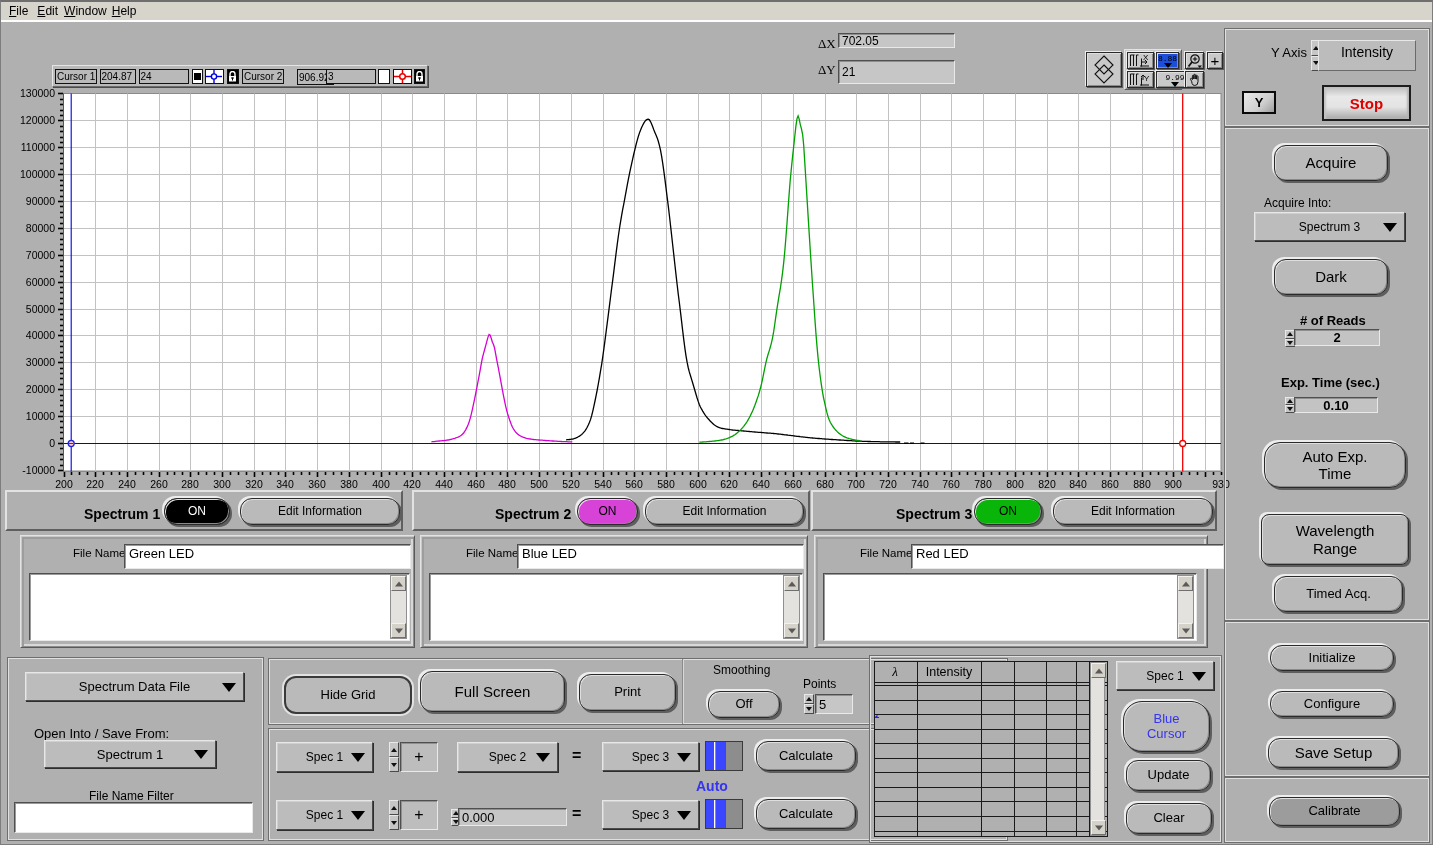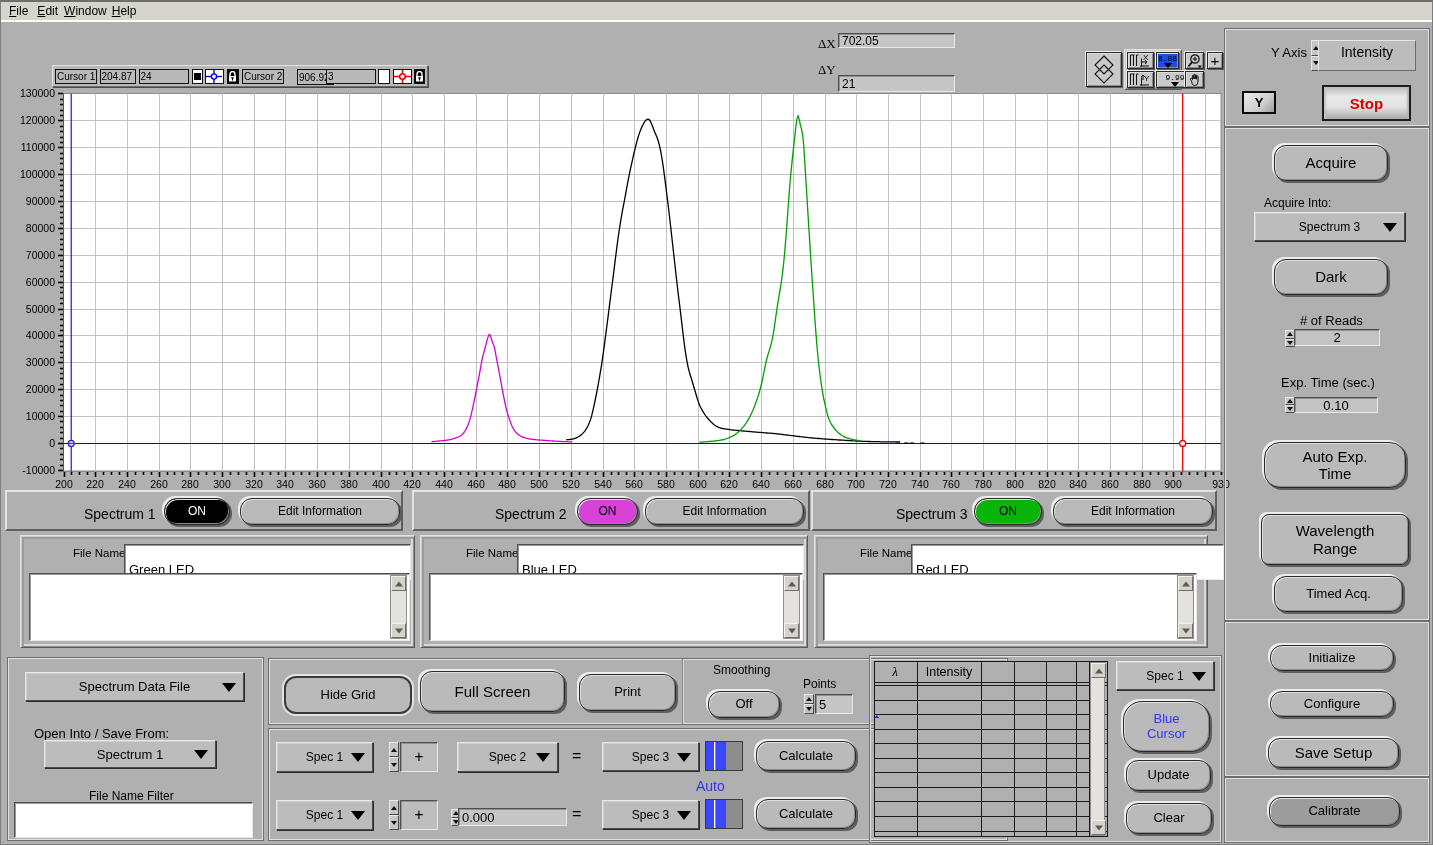--- a/index.html
+++ b/index.html
@@ -9,28 +9,28 @@
 #menubar span{padding:0}
 .btn{position:absolute;background:#bababa;border:1px solid #2a2a2a;border-radius:12px;
  box-shadow:-2px -2px 0 #ededed,2px 2px 0 #5e5e5e,inset 1px 1px 0 #dedede,inset -1px -1px 0 #8a8a8a;
  display:flex;align-items:center;justify-content:center;text-align:center;font-size:13px;line-height:1.15}
 .sqbtn{position:absolute;background:#bababa;border:1px solid #2a2a2a;
  box-shadow:-1px -1px 0 #ededed,1px 1px 0 #5e5e5e,inset 1px 1px 0 #dedede,inset -1px -1px 0 #8a8a8a;
  display:flex;align-items:center;justify-content:center;font-size:12px}
 .ring{position:absolute;background:#bcbcbc;border:1px solid;border-color:#e7e7e7 #4a4a4a #4a4a4a #e7e7e7;
  box-shadow:1px 1px 0 #2d2d2d,inset 1px 1px 0 #cfcfcf;display:flex;align-items:center;justify-content:center;font-size:13px}
 .ring i{position:absolute;right:7px;top:50%;margin-top:-4px;width:0;height:0;border:7px solid transparent;border-top:9px solid #000;border-bottom:0;font-style:normal}
-.inp{position:absolute;background:#fff;border:1px solid;border-color:#4f4f4f #e9e9e9 #e9e9e9 #4f4f4f;box-shadow:inset 1px 1px 0 #9a9a9a;font-size:13px;padding:17px 4px;display:flex;align-items:center}
+.inp{position:absolute;background:#fff;border:1px solid;border-color:#4f4f4f #e9e9e9 #e9e9e9 #4f4f4f;box-shadow:inset 1px 1px 0 #9a9a9a;font-size:13px;padding:1px 4px;display:flex;align-items:center}
 .fld{position:absolute;background:#c0c0c0;border:1px solid;border-color:#4f4f4f #e9e9e9 #e9e9e9 #4f4f4f;box-shadow:inset 1px 1px 0 #8f8f8f;font-size:13px;display:flex;align-items:center;padding:0 3px}
 .lbox{position:absolute;background:#b9b9b9;border:1px solid #101010;display:flex;align-items:center;padding:0 1px;font-size:10px;overflow:hidden;white-space:nowrap}
 .etch{position:absolute;border:2px solid;border-color:#e2e2e2 #5f5f5f #5f5f5f #e2e2e2}
 .sunk{position:absolute;border:1px solid #6e6e6e;box-shadow:inset 1px 1px 0 #e0e0e0,inset -1px -1px 0 #e0e0e0}
 .raised{position:absolute;border:1px solid;border-color:#e3e3e3 #5a5a5a #5a5a5a #e3e3e3;box-shadow:inset 1px 1px 0 #c8c8c8,inset -1px -1px 0 #8c8c8c}
 .lbl{position:absolute;font-size:12px;white-space:nowrap}
-.b{font-weight:normal}
+.b{font-weight:bold}
 .spn{position:absolute;width:10px;display:flex;flex-direction:column}
 .spn u{flex:1;background:#c6c6c6;border:1px solid #555;border-color:#e9e9e9 #4a4a4a #4a4a4a #e9e9e9;position:relative}
 .spn u:after{content:"";position:absolute;left:50%;top:50%;transform:translate(-50%,-50%);border:3px solid transparent}
 .spn u.up:after{border-bottom:4px solid #111;border-top:0}
 .spn u.dn:after{border-top:4px solid #111;border-bottom:0}
 .sb{position:absolute;width:17px;background:#e4e2de;border:1px solid #8f8f8f}
 .sb u{position:absolute;left:0;width:15px;height:15px;background:#d5d2ca;border:1px solid;border-color:#f4f2ee #6f6f6f #6f6f6f #f4f2ee;display:block}
 .sb u:after{content:"";position:absolute;left:50%;top:50%;transform:translate(-50%,-50%);border:4px solid transparent}
 .sb u.up{top:0}.sb u.dn{bottom:0}
 .sb u.up:after{border-bottom:5px solid #5a5a5a;border-top:0}
@@ -82,21 +82,21 @@
       <path d="M2 5 v-2 a2.5 2.5 0 0 1 5 0 v2" fill="none" stroke="#fff" stroke-width="1.4"></path>
       <rect x="1" y="5" width="7" height="5.5" fill="#fff"></rect>
       <rect x="4" y="6.5" width="1" height="3" fill="#000"></rect>
       <rect x="3" y="6.5" width="3" height="1" fill="#000"></rect>
     </svg>
   </div>
 
 <div class="lbl" style="left:818px;top:36px;font-family:'Liberation Serif',serif;font-size:13px">ΔX</div>
 <div class="fld" style="left:838px;top:33px;width:117px;height:15px;background:#c6c6c6;font-size:12px">702.05</div>
 <div class="lbl" style="left:818px;top:62px;font-family:'Liberation Serif',serif;font-size:13px">ΔY</div>
-<div class="fld" style="left:838px;top:75px;width:117px;height:17px;background:#c6c6c6;font-size:12px">21</div>
+<div class="fld" style="left:838px;top:60px;width:117px;height:24px;background:#c6c6c6;font-size:12px">21</div>
 
 <div class="sqbtn" style="left:1086px;top:52px;width:36px;height:35px;background:#c9c9c9">
 <svg width="32" height="31" viewBox="0 0 32 31">
       <g stroke="#111" fill="none" stroke-width="1.1">
         <path d="M16 2 L25 11 L16 20 L7 11 Z"></path>
         <path d="M16 11 L25 20 L16 29 L7 20 Z"></path>
       </g>
     </svg>
   </div>
 <div class="raised" style="left:1124px;top:49px;width:58px;height:41px;background:#c9c9c9"></div>

